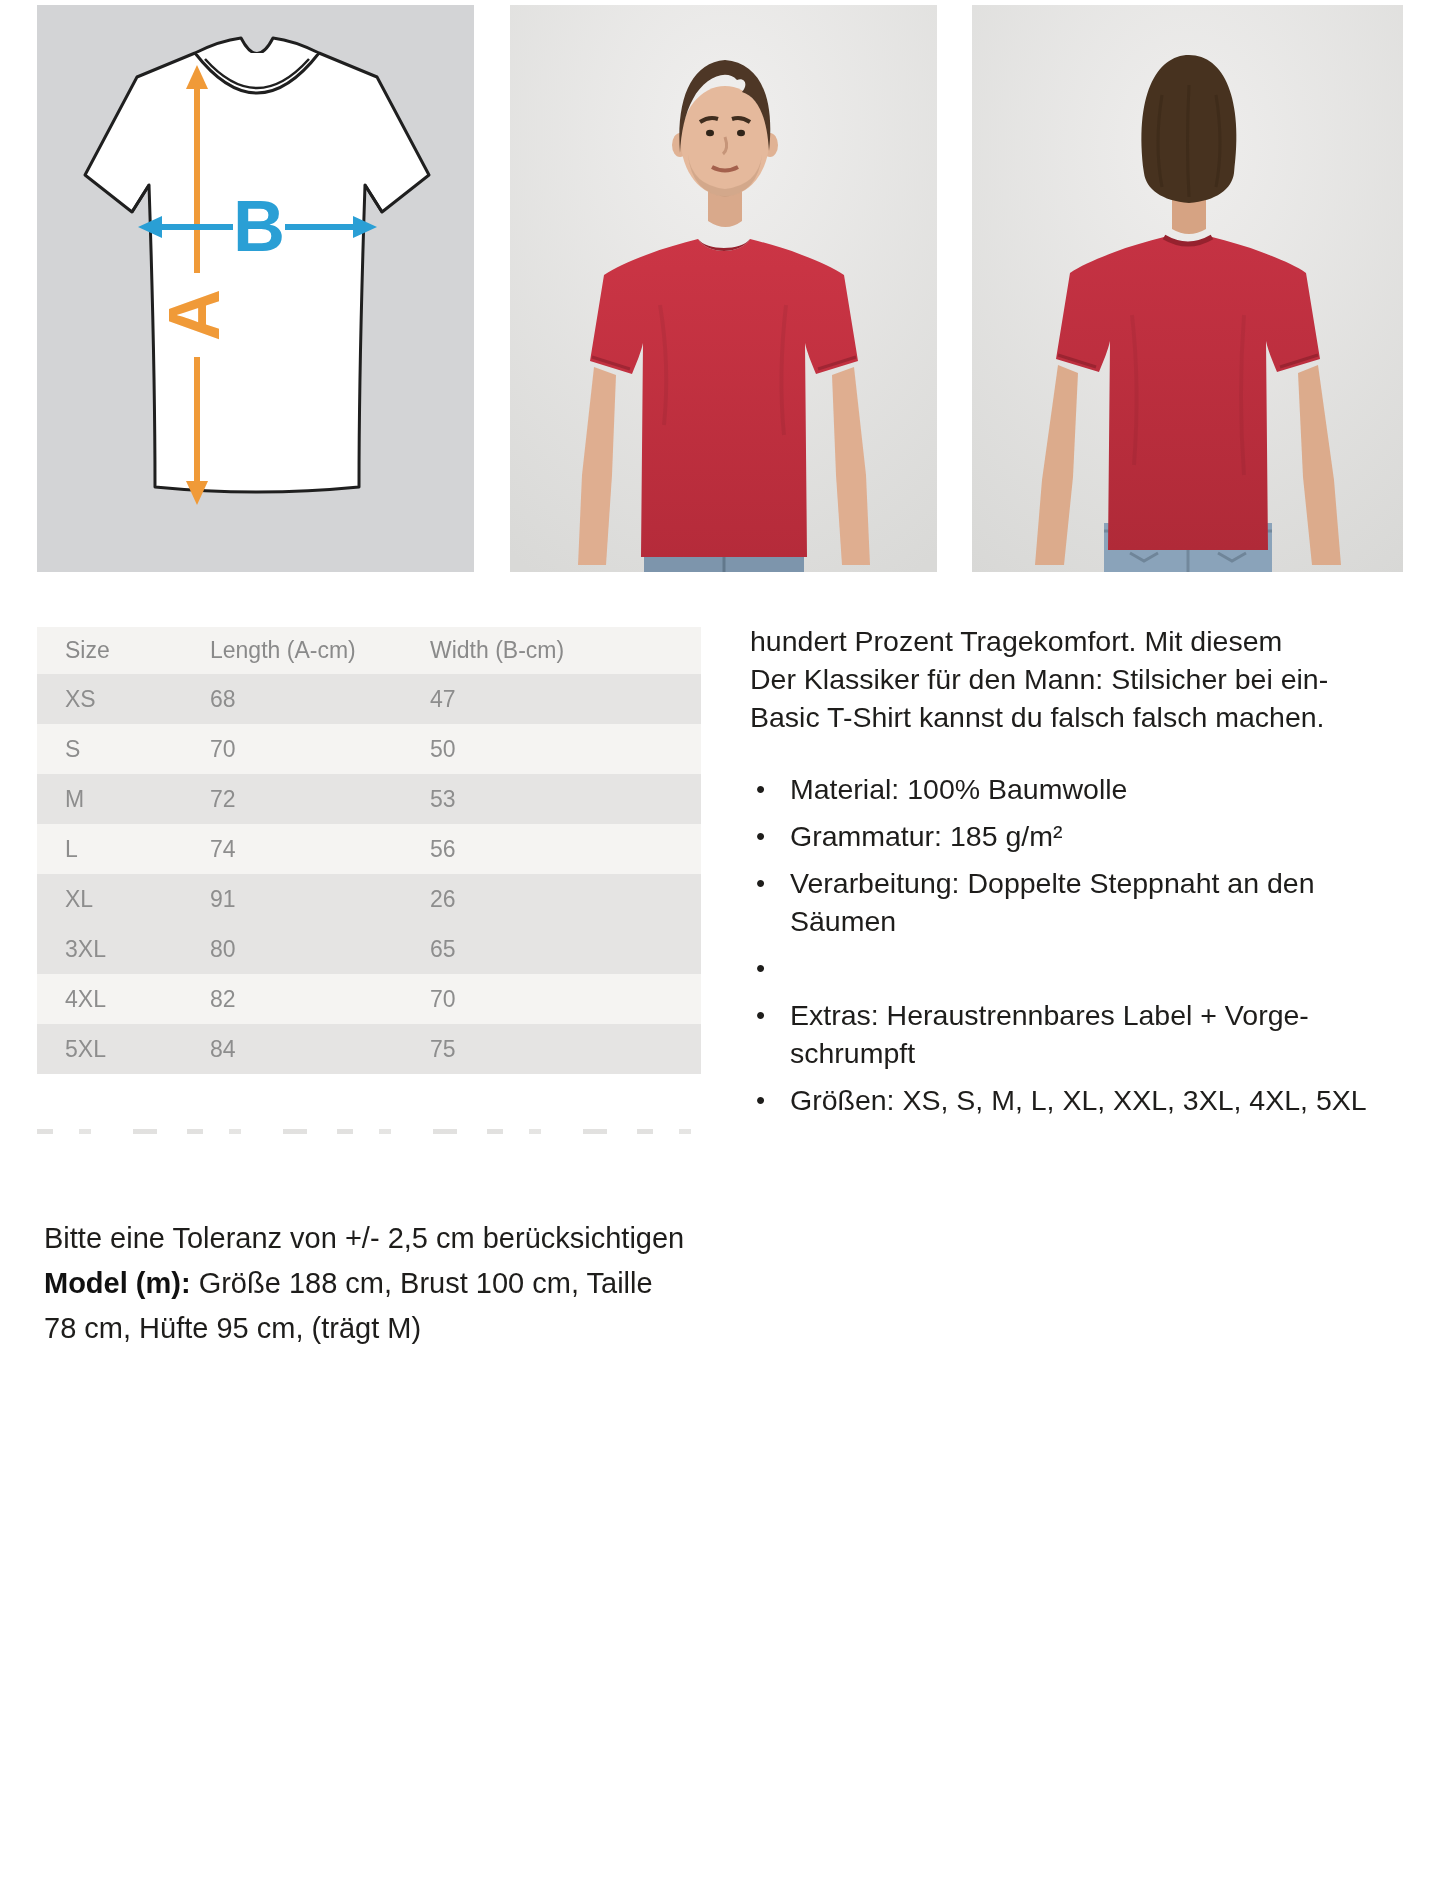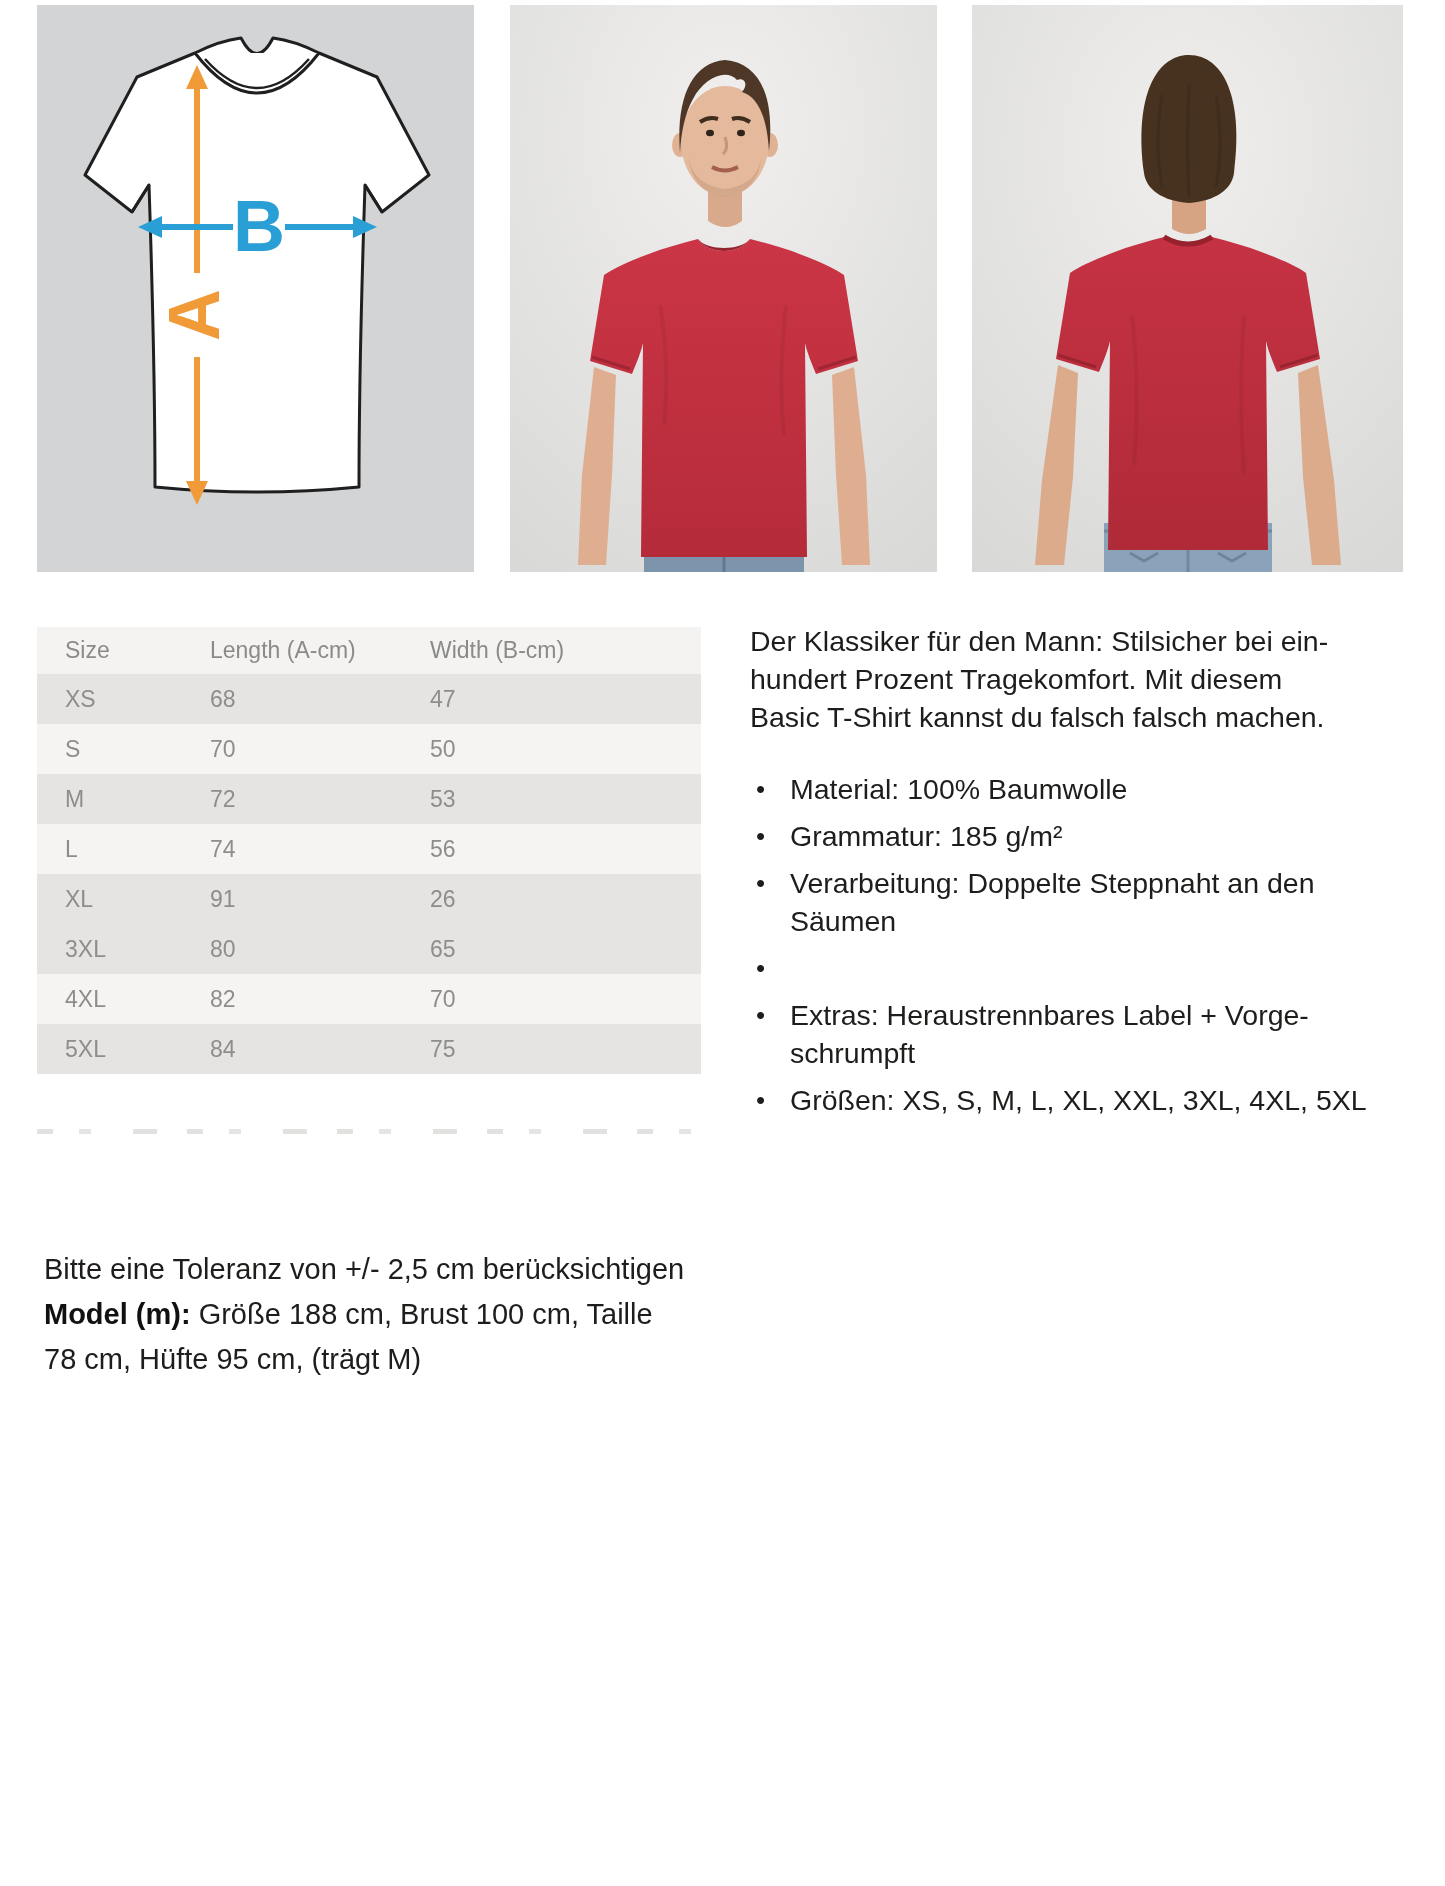--- a/index.html
+++ b/index.html
@@ -43,21 +43,21 @@
 
   
   .description{position:absolute;left:750px;top:622px;width:680px;color:#1e1d1b;font-size:28.5px;}
   .desc-line{line-height:38px;white-space:nowrap;}
   ul.details{list-style:none;margin:34px 0 0 0;padding:0;}
   ul.details li{display:flex;align-items:flex-start;margin:0 0 9px 0;padding-left:6px;}
   ul.details .bullet{flex:0 0 34px;line-height:38px;font-size:26px;color:#1e1d1b;}
   ul.details .li-body div{line-height:38px;white-space:nowrap;}
 
   
-  .footer-notes{position:absolute;left:44px;top:1247px;width:660px;color:#1e1d1b;font-size:29px;}
+  .footer-notes{position:absolute;left:44px;top:1216px;width:660px;color:#1e1d1b;font-size:29px;}
   .footer-notes .note-line{line-height:45px;white-space:nowrap;}
   .footer-notes strong{font-weight:bold;color:#111;}
 </style>
 </head>
 <body>
 
 <div class="page">
 
   <figure class="img-box box-diagram">
     <svg viewBox="0 0 437 567">
@@ -248,22 +248,22 @@
           <td>5XL</td>
           <td>84</td>
           <td>75</td>
         </tr>
       </tbody>
   </table>
   <div class="table-cutoff"></div>
 
   <section class="description">
     <div>
+        <div class="desc-line">hundert Prozent Tragekomfort. Mit diesem</div>
         <div class="desc-line">Der Klassiker für den Mann: Stilsicher bei ein-</div>
-        <div class="desc-line">hundert Prozent Tragekomfort. Mit diesem</div>
         <div class="desc-line">Basic T-Shirt kannst du falsch falsch machen.</div>
       </div>
     <ul class="details">
         <li>
           <span class="bullet">•</span>
           <div class="li-body">
             <div>Material: 100% Baumwolle</div>
           </div>
         </li>
         <li>

